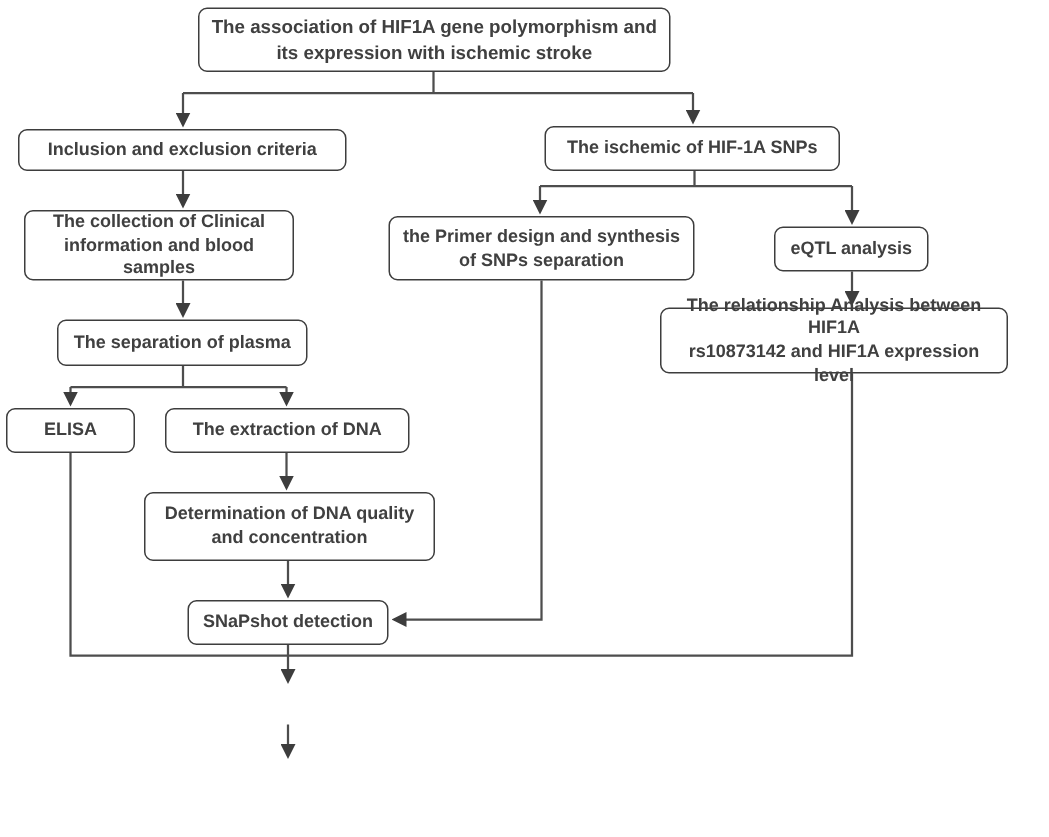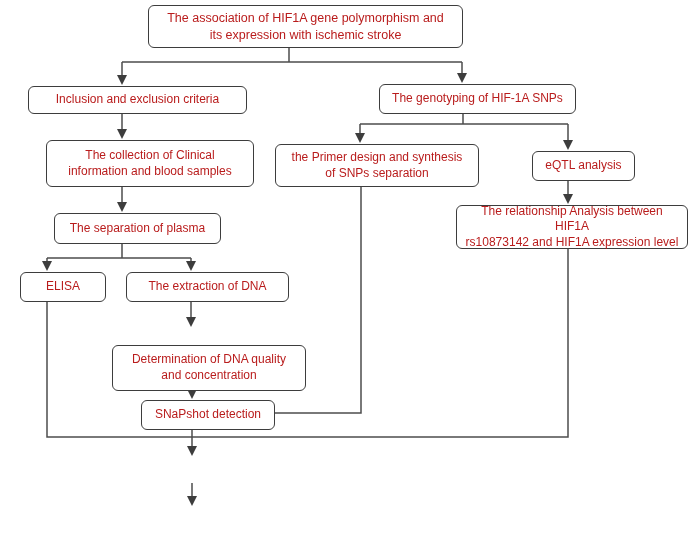--- a/index.html
+++ b/index.html
@@ -25,39 +25,38 @@
   .node {
     position: absolute;
     box-sizing: border-box;
     border: 1.6px solid #3d3d3d;
     border-radius: 6px;
     background: #ffffff;
     display: flex;
     align-items: center;
     justify-content: center;
     text-align: center;
-    font-weight: normal;
-    color: #b91c1c;
+    font-weight: bold;
+    color: #404040;
     font-size: 12px;
     line-height: 1.3;
     padding: 2px 6px;
     white-space: pre-line;
-    margin-left: 16px;
   }
   #n-top          { left:132px; top:5px;   width:315px; height:43px; font-size:12.5px; }
   #n-inclusion    { left:12px;  top:86px;  width:219px; height:28px; }
   #n-screening    { left:363px; top:84px;  width:197px; height:30px; }
-  #n-collection   { left:30px;  top:140px; width:208px; height:47px; }
+  #n-collection   { left:16px;  top:140px; width:180px; height:47px; }
   #n-primer       { left:259px; top:144px; width:204px; height:43px; }
   #n-eqtl         { left:516px; top:151px; width:103px; height:30px; }
   #n-plasma       { left:38px;  top:213px; width:167px; height:31px; }
   #n-relationship { left:440px; top:205px; width:232px; height:44px; }
   #n-elisa        { left:4px;   top:272px; width:86px;  height:30px; }
   #n-extraction   { left:110px; top:272px; width:163px; height:30px; }
-  #n-determination{ left:96px;  top:345px; width:194px; height:46px; }
+  #n-determination{ left:96px;  top:328px; width:194px; height:46px; }
   #n-snapshot     { left:125px; top:400px; width:134px; height:30px;text-align:right; }
   #n-statistical  { left:126px; top:457px; width:132px; height:26px; }
   #n-bottom       { left:27px;  top:507px; width:330px; height:46px; font-size:12.5px; }
 </style>
 </head>
 <body>
 
 <div class="canvas">
 
   <svg class="edges-layer" width="699" height="558" viewBox="0 0 699 558" fill="none" stroke="#4d4d4d" stroke-width="1.5">
@@ -87,21 +86,21 @@
 
     <path d="M47,302 L47,437 L568,437 L568,249"></path>
 
     <path d="M192,430 L192,454" marker-end="url(#arrow)"></path>
     <path d="M192,483 L192,504" marker-end="url(#arrow)"></path>
   </svg>
 
   <div class="node" id="n-top">The association of HIF1A gene polymorphism and
 its expression with ischemic stroke</div>
   <div class="node" id="n-inclusion">Inclusion and exclusion criteria</div>
-  <div class="node" id="n-screening">The genotyping of HIF-1A SNPs</div>
+  <div class="node" id="n-screening">The ischemic of HIF-1A SNPs</div>
   <div class="node" id="n-collection">The collection of Clinical
 information and blood samples</div>
   <div class="node" id="n-primer">the Primer design and synthesis
 of SNPs separation</div>
   <div class="node" id="n-plasma">The separation of plasma</div>
   <div class="node" id="n-eqtl">eQTL analysis</div>
   <div class="node" id="n-relationship">The relationship Analysis between HIF1A
 rs10873142 and HIF1A expression level</div>
   <div class="node" id="n-elisa">ELISA</div>
   <div class="node" id="n-extraction">The extraction of DNA</div>

